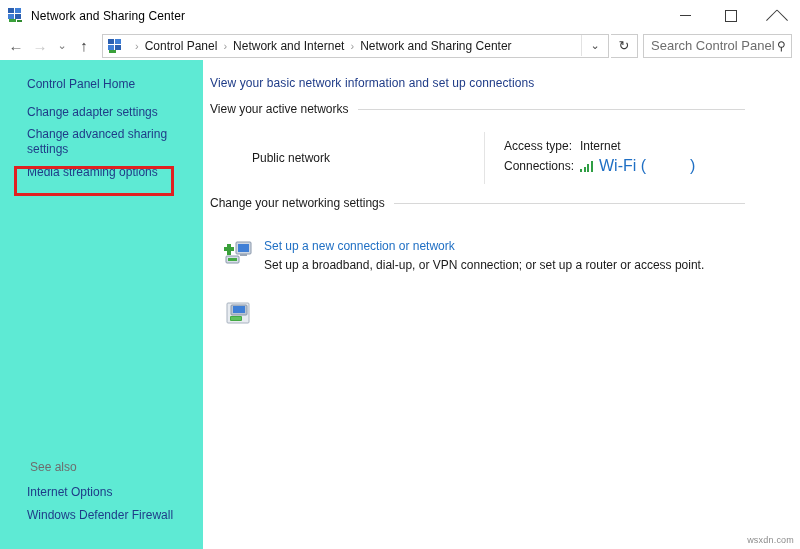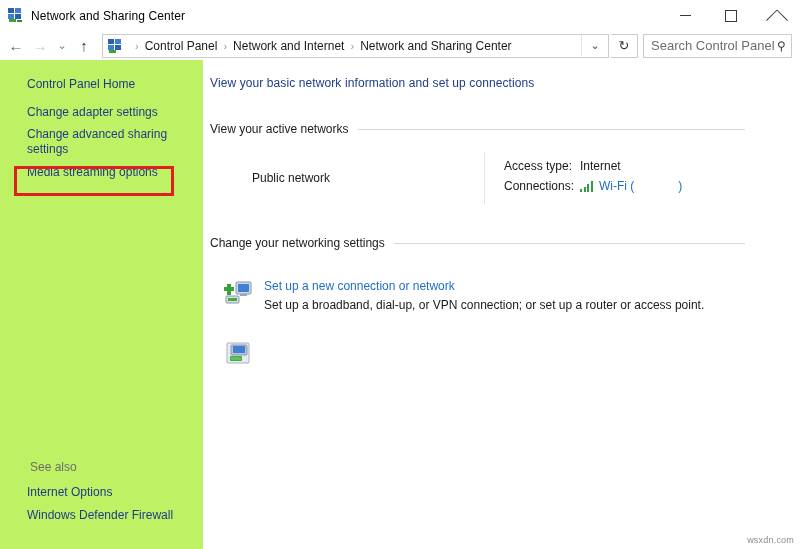--- a/index.html
+++ b/index.html
@@ -179,21 +179,21 @@
   
   .content {
     display: flex;
     height: 489px;
   }
   .sidebar {
     width: 203px;
     flex: none;
     position: relative;
     padding-top: 12px;
-    background: #bef264;
+    background: #5eead4;
   }
   .side-link {
     display: block;
     color: #1f3c88;
     font-size: 12px;
     padding: 4px 0 4px 27px;
     line-height: 15px;
     text-decoration: none;
     max-width: 160px;
   }
@@ -231,21 +231,21 @@
   }
   .main-heading {
     color: #1f3c88;
     font-size: 12px;
     padding: 16px 0 0 7px;
     letter-spacing: 0.1px;
   }
   .section-head {
     display: flex;
     align-items: center;
-    margin-top: 32px;
+    margin-top: 12px;
     padding-left: 7px;
     padding-right: 55px;
     justify-content: space-between;
   }
   .section-head .label {
     font-size: 12px;
     color: #1a1a1a;
     white-space: nowrap;
   }
   .section-head .rule {
@@ -305,21 +305,21 @@
     width: 2px;
     background: #2f9e44;
     margin-right: 1.5px;
   }
   .wifi-bars i:nth-child(1) { height: 3px; }
   .wifi-bars i:nth-child(2) { height: 5px; }
   .wifi-bars i:nth-child(3) { height: 8px; }
   .wifi-bars i:nth-child(4) { height: 11px; }
   .wifi-link {
     color: #1f6fc4;
-    font-size: 12px;
+    font-size: 16px;
     text-decoration: none;
   }
   .ssid-redacted {
     display: inline-block;
     width: 44px;
     height: 11px;
     vertical-align: middle;
   }
 
   .task-item {

